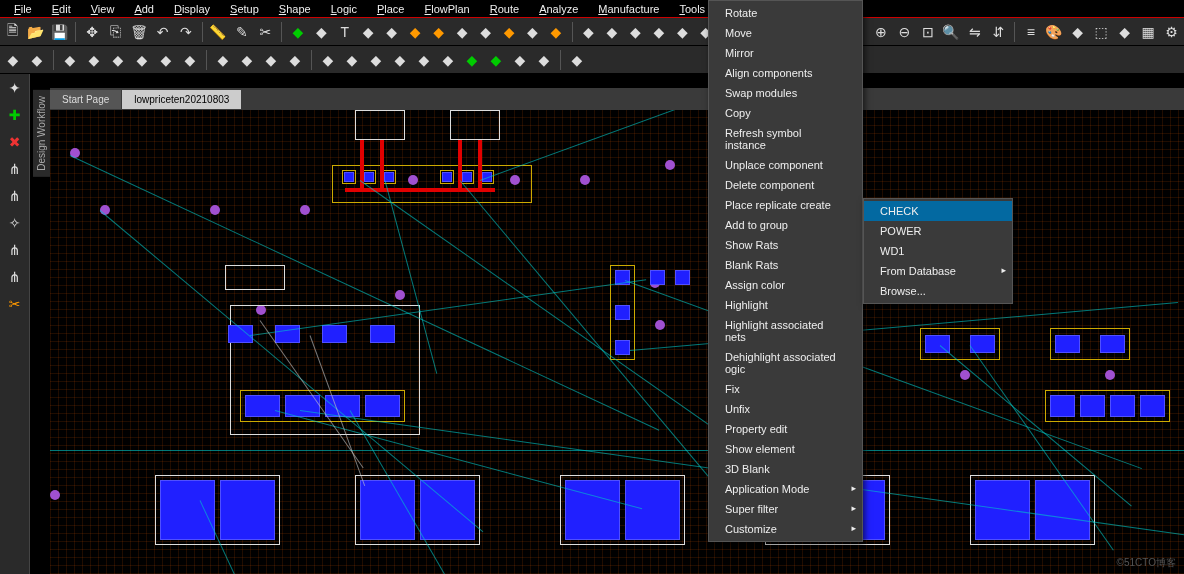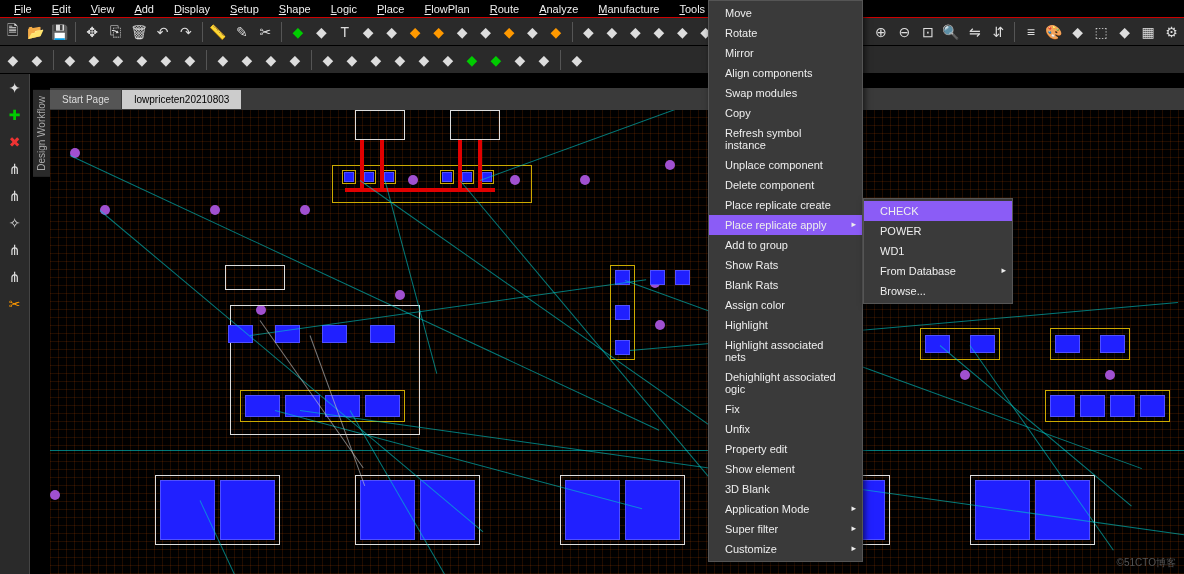--- a/index.html
+++ b/index.html
@@ -42,21 +42,21 @@
 .outline-wh { position: absolute; border: 1px solid #ddd; background: transparent; }
 .via { position: absolute; width: 10px; height: 10px; border-radius: 50%; background: #a050d0; }
 .trace-r { position: absolute; background: #e00000; height: 4px; }
 .trace-rv { position: absolute; background: #e00000; width: 4px; }
 .net { position: absolute; height: 1px; background: rgba(0,200,200,0.6); transform-origin: left center; }
 .net-wh { position: absolute; height: 1px; background: rgba(200,200,200,0.6); transform-origin: left center; }
 
 
 .ctxmenu { position: absolute; background: #3a3a3a; border: 1px solid #555; box-shadow: 2px 2px 6px rgba(0,0,0,0.6); min-width: 150px; padding: 2px 0; }
 .ctxitem { padding: 4px 26px 4px 16px; color: #eee; font-size: 11px; cursor: pointer; position: relative; }
-.ctxitem:hover, .ctxitem.hover { background: #8b5cf6; }
+.ctxitem:hover, .ctxitem.hover { background: #0369a1; }
 .ctxitem.hassub::after { content: "▸"; position: absolute; right: 6px; font-size: 9px; }
 
 .watermark { position: absolute; right: 8px; bottom: 4px; color: #555; font-size: 10px; }
 </style>
 </head>
 <body>
 
 <div class="menubar">
     <span><u>F</u>ile</span>
     <span><u>E</u>dit</span>
@@ -290,31 +290,30 @@
   <div class="net" style="left:580px; top:240px; width:550px; transform:rotate(-5deg);"></div>
   <div class="net-wh" style="left:210px; top:210px; width:180px; transform:rotate(55deg);"></div>
   <div class="net-wh" style="left:260px; top:225px; width:160px; transform:rotate(70deg);"></div>
   <div class="net" style="left:300px; top:300px; width:200px; transform:rotate(60deg);"></div>
   <div class="net" style="left:150px; top:390px; width:220px; transform:rotate(65deg);"></div>
   <div class="net" style="left:890px; top:235px; width:250px; transform:rotate(40deg);"></div>
   <div class="net" style="left:920px; top:235px; width:250px; transform:rotate(55deg);"></div>
 </div>
 
 <div class="ctxmenu" id="ctx-main" style="left:708px; top:0px; width:155px;">
+    <div class="ctxitem">Rotate</div>
     <div class="ctxitem">Move</div>
-    <div class="ctxitem">Rotate</div>
     <div class="ctxitem">Mirror</div>
     <div class="ctxitem">Align components</div>
     <div class="ctxitem">Swap modules</div>
     <div class="ctxitem">Copy</div>
     <div class="ctxitem">Refresh symbol instance</div>
     <div class="ctxitem">Unplace component</div>
     <div class="ctxitem">Delete component</div>
     <div class="ctxitem">Place replicate create</div>
-    <div class="ctxitem hassub hover">Place replicate apply</div>
     <div class="ctxitem">Add to group</div>
     <div class="ctxitem">Show Rats</div>
     <div class="ctxitem">Blank Rats</div>
     <div class="ctxitem">Assign color</div>
     <div class="ctxitem">Highlight</div>
     <div class="ctxitem">Highlight associated nets</div>
     <div class="ctxitem">Dehighlight associated ogic</div>
     <div class="ctxitem">Fix</div>
     <div class="ctxitem">Unfix</div>
     <div class="ctxitem">Property edit</div>

